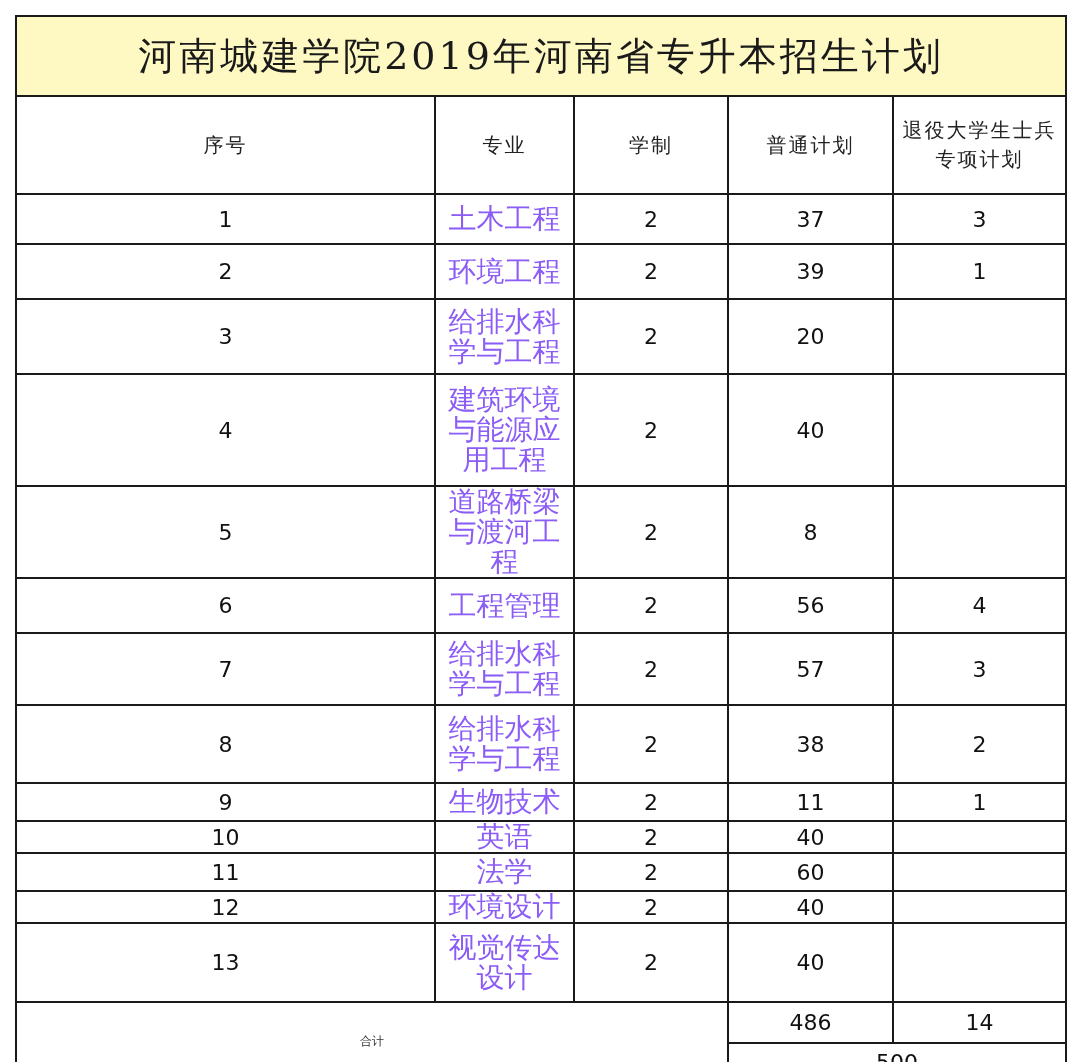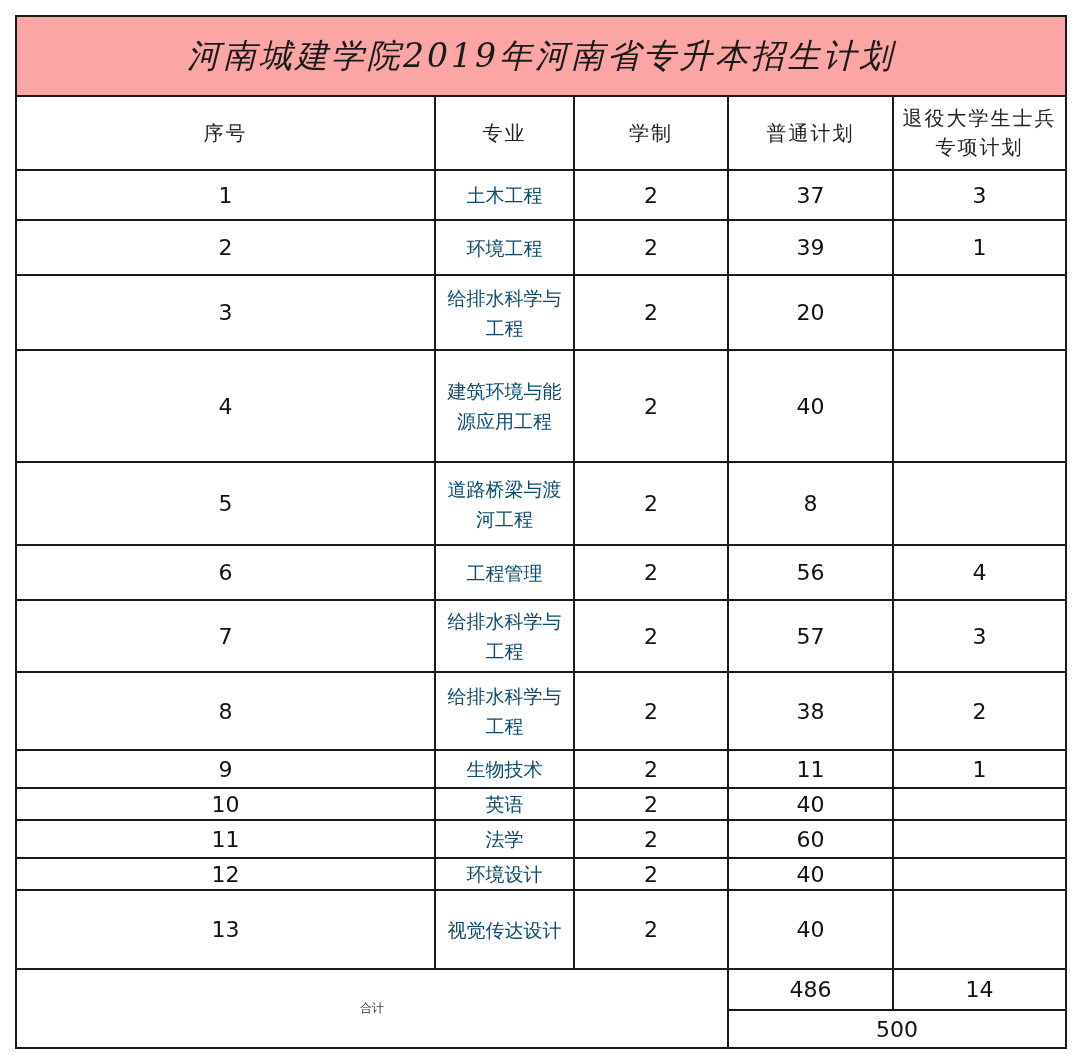--- a/index.html
+++ b/index.html
@@ -7,30 +7,30 @@
          font-family: "DejaVu Sans", "Liberation Sans", sans-serif; color: #111; }
   table.plan {
     position: absolute; left: 15px; top: 15px;
     width: 1050px; border-collapse: collapse; table-layout: fixed;
   }
   table.plan td, table.plan th {
     border: 2px solid #1a1a1a; text-align: center; vertical-align: middle;
     padding: 0 4px; font-weight: normal;
   }
   .title-cell {
-    background: #fca5a5; height: 78px;
+    background: #fef9c3; height: 78px;
     font-family: "DejaVu Serif", "Liberation Serif", serif;
-    font-size: 33px; letter-spacing: 3px; color: #1a1a1a; font-style: italic;
+    font-size: 38px; letter-spacing: 3px; color: #1a1a1a;
   }
   .head-cell {
     height: 72px; font-family: "DejaVu Serif", "Liberation Serif", serif;
     font-size: 20px; letter-spacing: 2px; line-height: 29px; font-weight: bold; color: #222;
   }
   .num { font-size: 22px; color: #111; }
-  .major { font-size: 19px; line-height: 30px; color: #0c4a6e; padding: 0 8px; }
+  .major { font-size: 28px; line-height: 30px; color: #8b5cf6; padding: 0 8px; }
   .total-label { font-size: 12px; color: #333; }
 </style>
 </head>
 <body>
 
 <table class="plan">
   <colgroup>
     <col style="width:419px">
     <col style="width:139px">
     <col style="width:154px">
@@ -39,21 +39,21 @@
   </colgroup>
   <tbody>
     <tr>
       <td colspan="5" class="title-cell">河南城建学院2019年河南省专升本招生计划</td>
     </tr>
     <tr>
       <th class="head-cell">序号</th>
       <th class="head-cell">专业</th>
       <th class="head-cell">学制</th>
       <th class="head-cell">普通计划</th>
-      <th class="head-cell" style="padding:0 6px;">退役大学生士兵专项计划</th>
+      <th class="head-cell" style="padding:12px 6px;">退役大学生士兵专项计划</th>
     </tr>
 
     <tr style="height:50px">
       <td class="num">1</td>
       <td class="major">土木工程</td>
       <td class="num">2</td>
       <td class="num">37</td>
       <td class="num">3</td>
     </tr>
     <tr style="height:55px">

